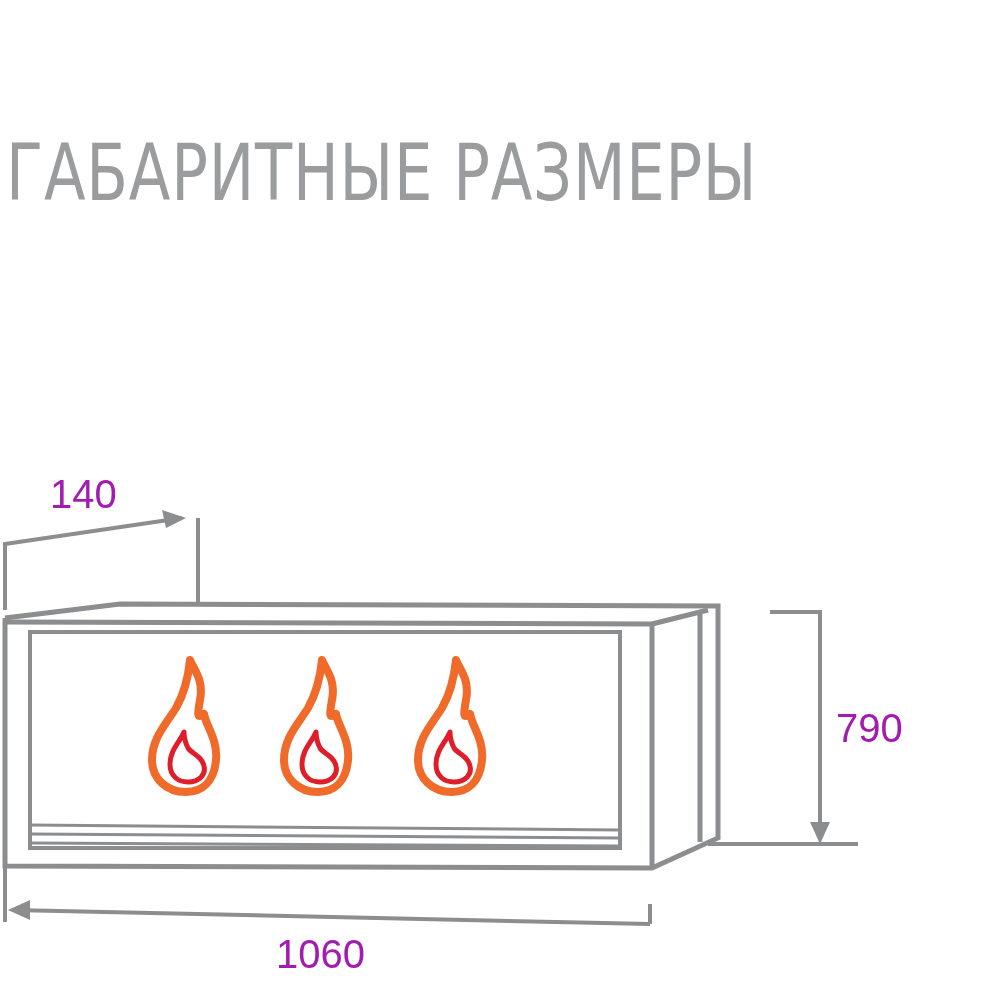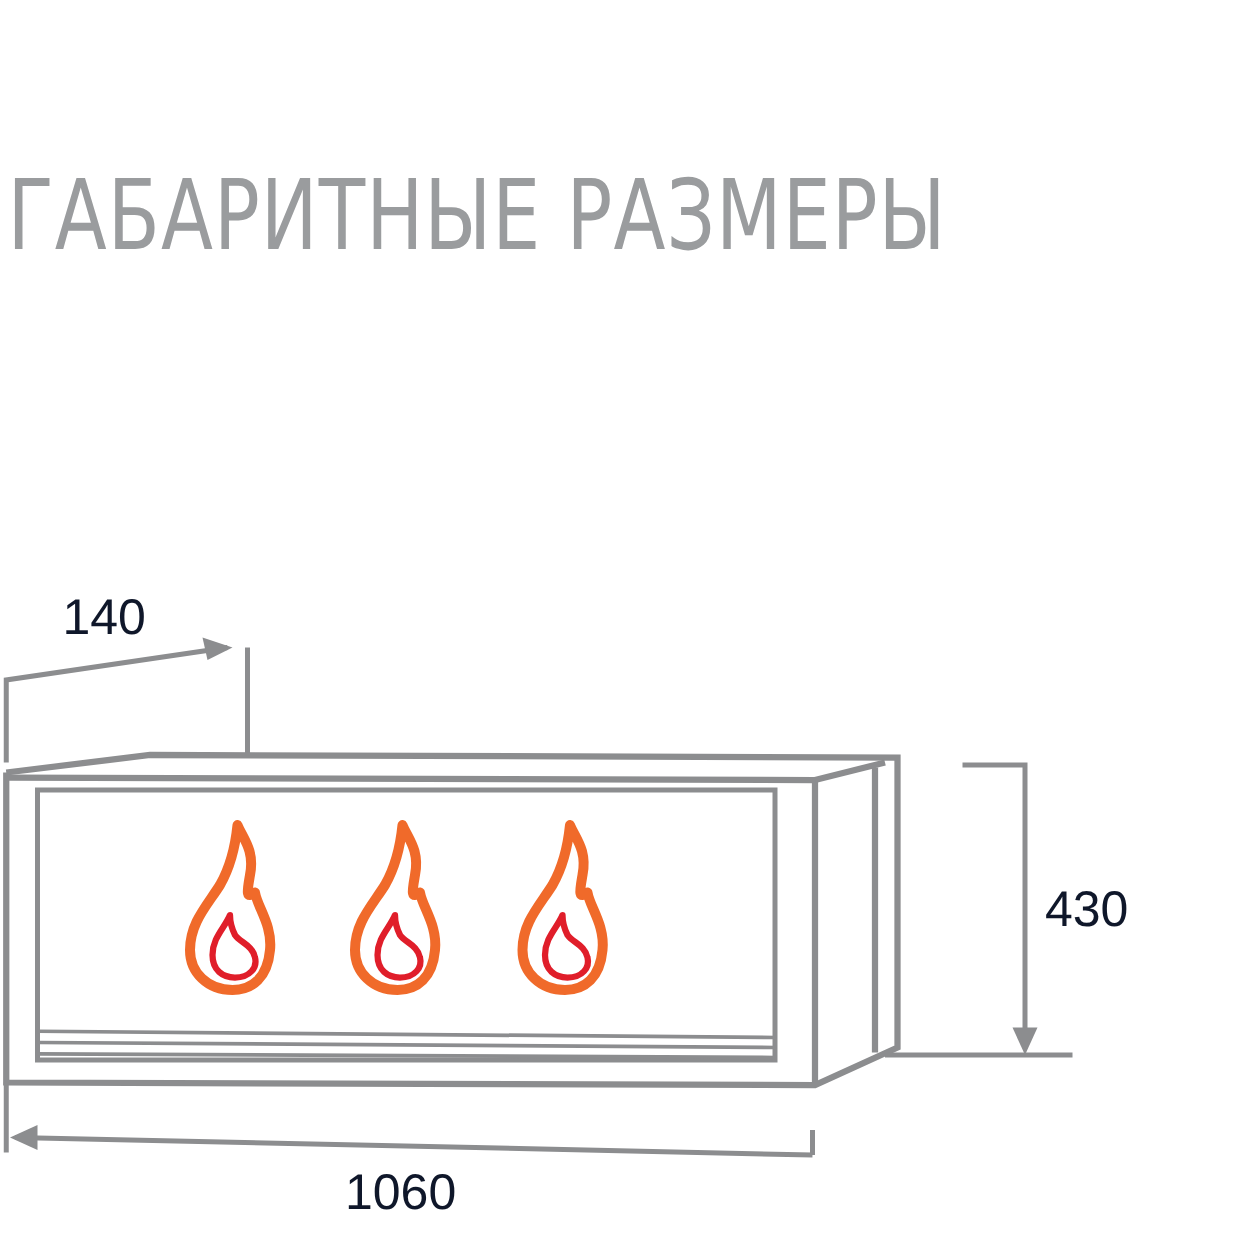--- a/index.html
+++ b/index.html
@@ -6,31 +6,31 @@
   body { width: 1000px; height: 1000px; position: relative; overflow: hidden; }
   .title {
     position: absolute; left: 6px; top: 128px;
     font-family: "DejaVu Sans", sans-serif;
     font-size: 78px; letter-spacing: 1px; color: #9a9c9e;
     font-weight: normal; white-space: nowrap;
     transform: scaleX(0.78); transform-origin: left top;
   }
   .dim {
     position: absolute; font-family: "Liberation Sans", sans-serif;
-    font-size: 40px; color: #0f172a;
+    font-size: 40px; color: #a21caf;
   }
   svg.drawing { position: absolute; left: 0; top: 0; }
 </style>
 </head>
 <body>
 
 <div class="title">ГАБАРИТНЫЕ РАЗМЕРЫ</div>
 
 <div class="dim" style="left:50px; top:472px;">140</div>
-<div class="dim" style="left:836px; top:706px;">430</div>
+<div class="dim" style="left:836px; top:706px;">790</div>
 <div class="dim" style="left:276px; top:932px;">1060</div>
 
 <svg class="drawing" width="1000" height="1000" viewBox="0 0 1000 1000">
   <defs>
     <g id="flame">
       <path d="M0,-60 C4,-50 14,-40 10,-20 C8,-8 6,0 14,-6 C16,6 28,20 26,40 C24,62 12,72 -4,72 C-24,72 -38,58 -38,40 C-38,18 -24,4 -14,-12 C-6,-26 -2,-40 0,-60 Z" fill="none" stroke="#f06a2a" stroke-width="8" stroke-linejoin="round"></path>
       <path d="M-6,12 C-10,22 -20,30 -20,44 C-20,56 -12,62 -2,62 C10,62 16,54 14,46 C12,36 2,34 -2,28 C-4,24 -6,18 -6,12 Z" fill="none" stroke="#e01e2a" stroke-width="5" stroke-linejoin="round"></path>
     </g>
   </defs>
 

